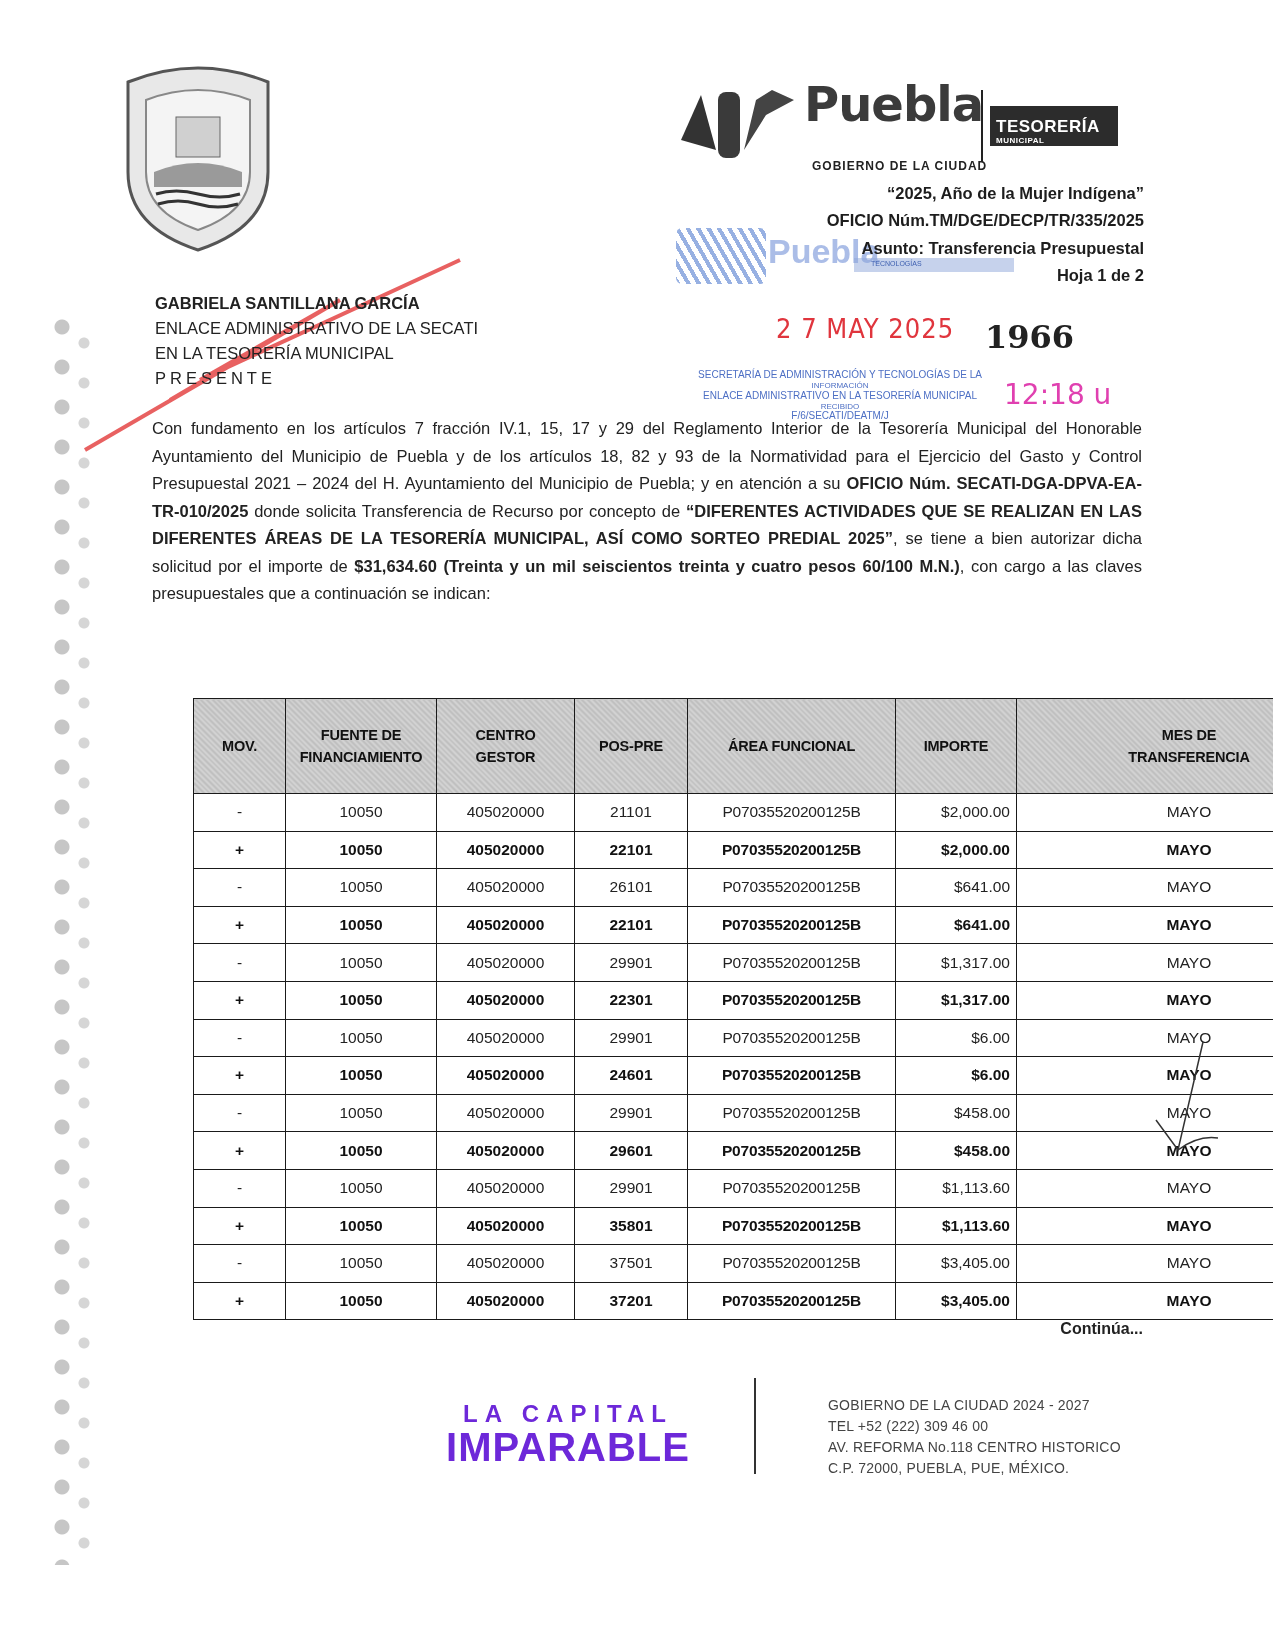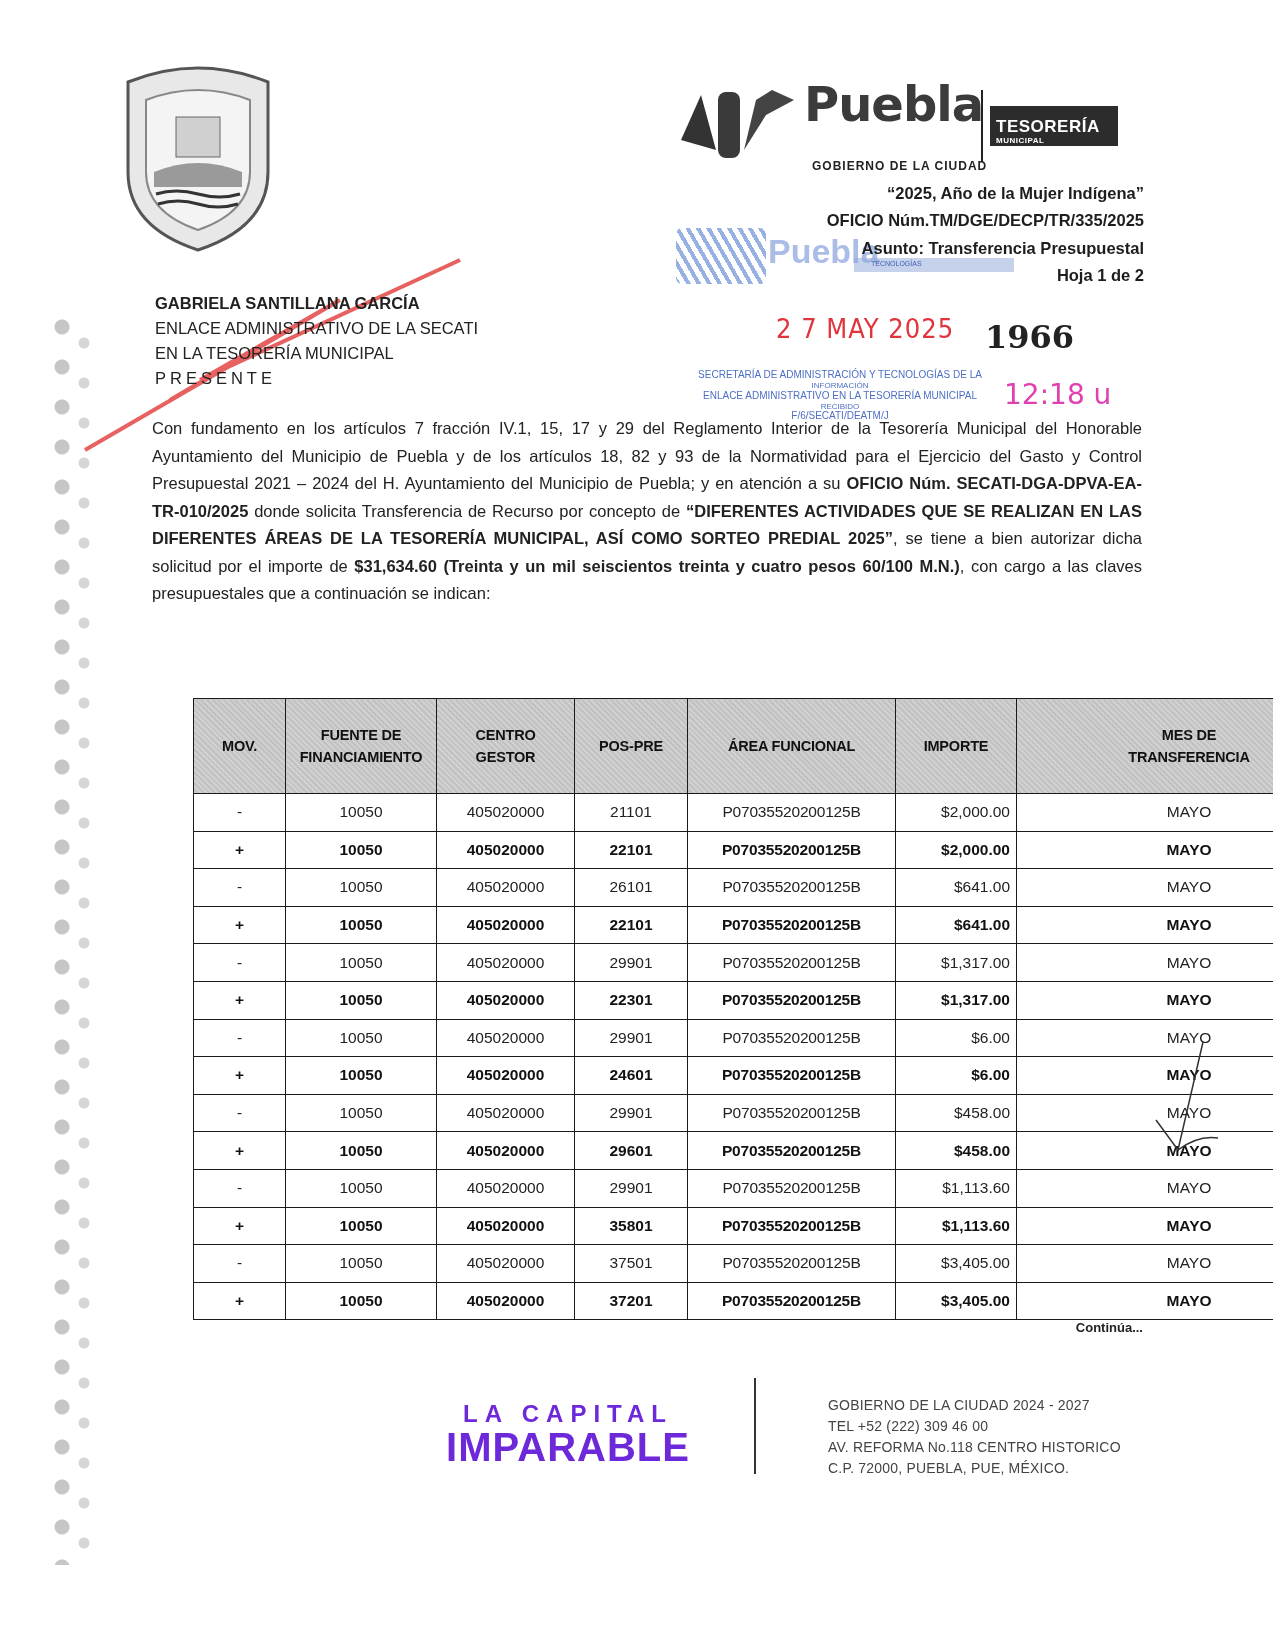--- a/index.html
+++ b/index.html
@@ -56,21 +56,21 @@
   .tbl th, .tbl td { border: 1.5px solid #1a1a1a; text-align: center; }
   .tbl th { height: 95px; font-weight: bold; font-size: 14.5px; line-height: 22px;
     background: #c9c9c9;
     background-image: repeating-linear-gradient(45deg, rgba(255,255,255,.18) 0 2px, rgba(0,0,0,.05) 2px 4px);
     color:#111; letter-spacing:-.2px; }
   .tbl td { height: 37.6px; color:#222; }
   .tbl tr.plus td { font-weight: bold; color:#111; }
   .tbl td.imp { text-align: right; padding-right: 6px; }
   .tbl td.area { letter-spacing: -.2px; }
 
-  .continua { right: 130px; top: 1320px; font-weight: bold; font-size: 13px; color:#222;text-align:center; }
+  .continua { right: 130px; top: 1320px; font-weight: bold; font-size: 16px; color:#222;text-align:center; }
 
   
   .f-logo { left: 418px; top: 1400px; width: 300px; text-align: center; color:#6d28d9; }
   .f-logo .l1 { font-size: 24px; font-weight: bold; letter-spacing: 7px; }
   .f-logo .l2 { font-size: 40px; font-weight: bold; letter-spacing: 1px; line-height: 38px; }
   .f-sep { left: 754px; top: 1378px; width: 2px; height: 96px; background:#333; }
   .f-info { left: 828px; top: 1395px; font-family: "Liberation Sans Narrow","Liberation Sans",sans-serif; font-size: 14px; line-height: 21px; color:#444; letter-spacing:.2px; }
 
   .check-mark { left: 1148px; top: 1040px; width: 70px; height: 130px; }
 </style>

